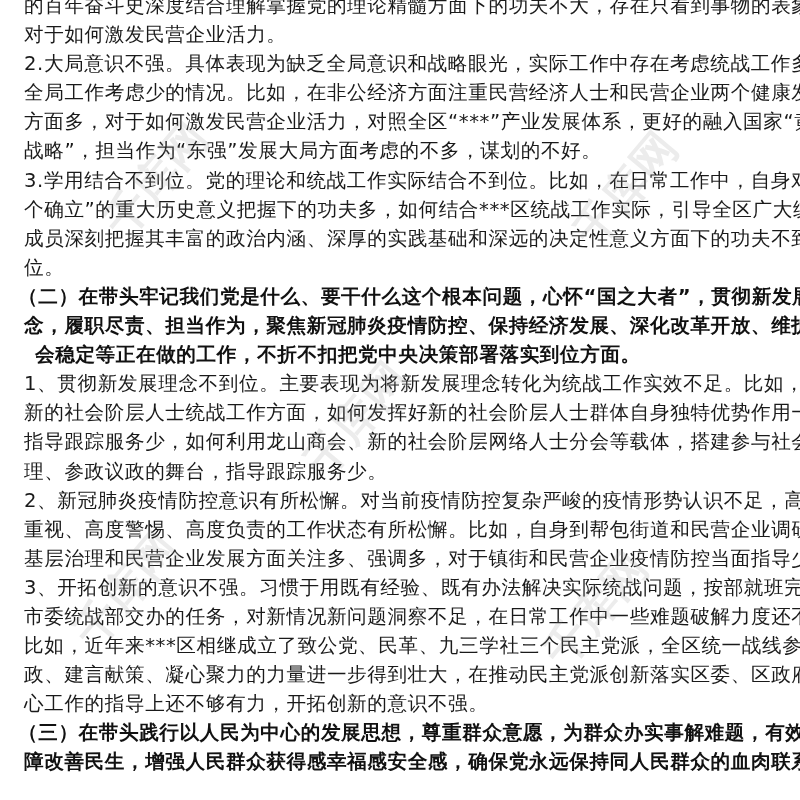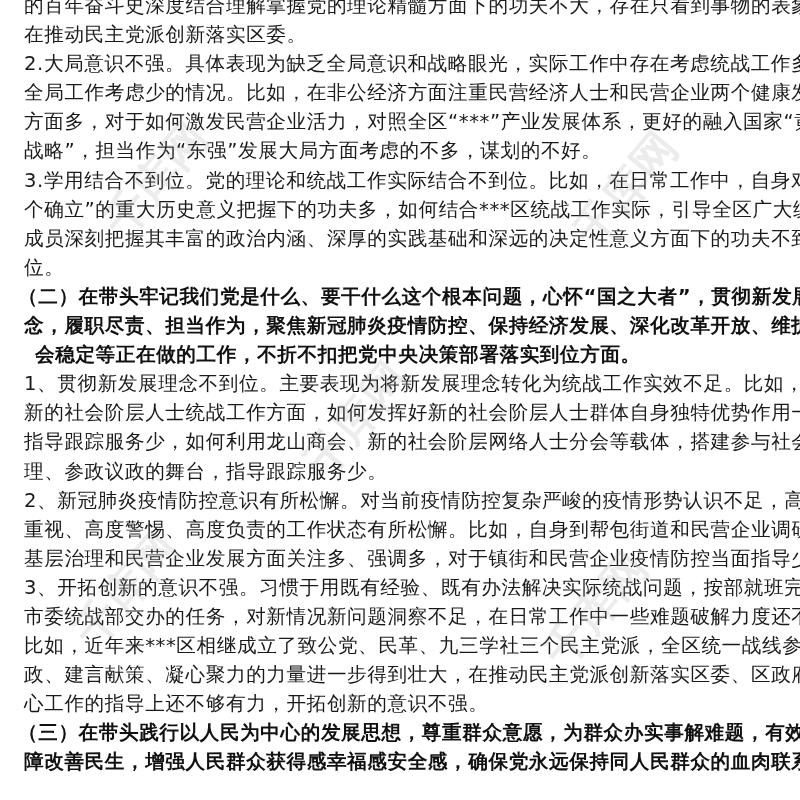--- a/index.html
+++ b/index.html
@@ -17,21 +17,21 @@
     font-family: "DejaVu Sans", sans-serif; font-size: 44px; font-weight: bold;
     transform: rotate(-50deg); pointer-events: none; white-space: nowrap;
   }
 </style>
 </head>
 <body>
 
 <div class="doc">
   <div>
     <div class="line">的百年奋斗史深度结合理解掌握党的理论精髓方面下的功夫不大，存在只看到事物的表象，</div>
-    <div class="line">在推动民主党派创新落实区委。</div>
+    <div class="line">对于如何激发民营企业活力。</div>
   </div>
   <div>
     <div class="line">2.大局意识不强。具体表现为缺乏全局意识和战略眼光，实际工作中存在考虑统战工作多、</div>
     <div class="line">全局工作考虑少的情况。比如，在非公经济方面注重民营经济人士和民营企业两个健康发展</div>
     <div class="line">方面多，对于如何激发民营企业活力，对照全区“***”产业发展体系，更好的融入国家“黄河</div>
     <div class="line">战略”，担当作为“东强”发展大局方面考虑的不多，谋划的不好。</div>
   </div>
   <div>
     <div class="line">3.学用结合不到位。党的理论和统战工作实际结合不到位。比如，在日常工作中，自身对“两</div>
     <div class="line">个确立”的重大历史意义把握下的功夫多，如何结合***区统战工作实际，引导全区广大统战</div>

